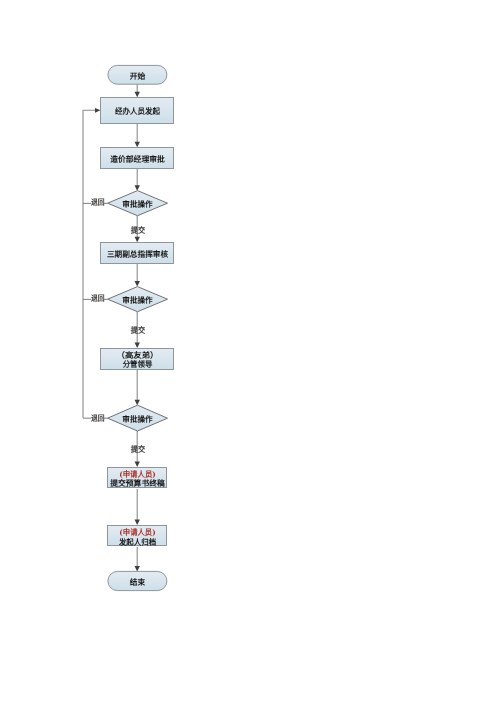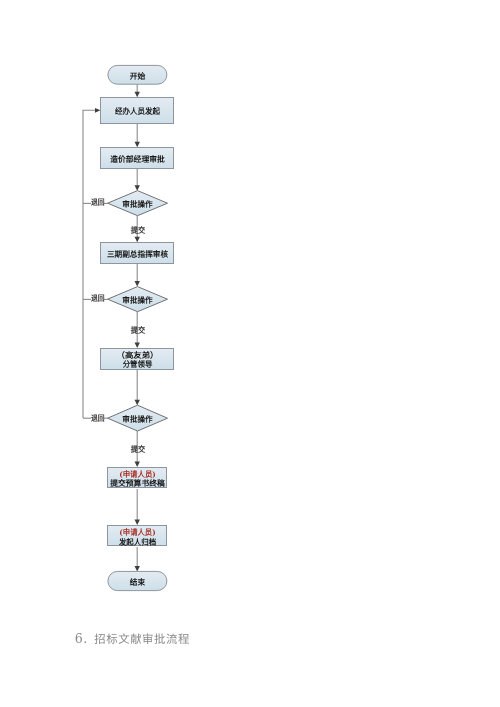--- a/index.html
+++ b/index.html
@@ -185,17 +185,14 @@
     </g>
 
     <text class="edgeLabel" x="97.8" y="203.0" textLength="13.6" lengthAdjust="spacingAndGlyphs">退回</text>
     <text class="edgeLabel" x="97.8" y="299.0" textLength="13.6" lengthAdjust="spacingAndGlyphs">退回</text>
     <text class="edgeLabel" x="97.8" y="419.0" textLength="13.6" lengthAdjust="spacingAndGlyphs">退回</text>
     <text class="edgeLabel" x="138" y="230.5" textLength="14.4" lengthAdjust="spacingAndGlyphs">提交</text>
     <text class="edgeLabel" x="138" y="331.0" textLength="14.4" lengthAdjust="spacingAndGlyphs">提交</text>
     <text class="edgeLabel" x="138" y="450.0" textLength="14.4" lengthAdjust="spacingAndGlyphs">提交</text>
   </svg>
 
-  <div id="caption">
-    <span class="num">6.</span><span>招标文献审批流程</span>
-  </div>
 
 </div>
 
 </body></html>

